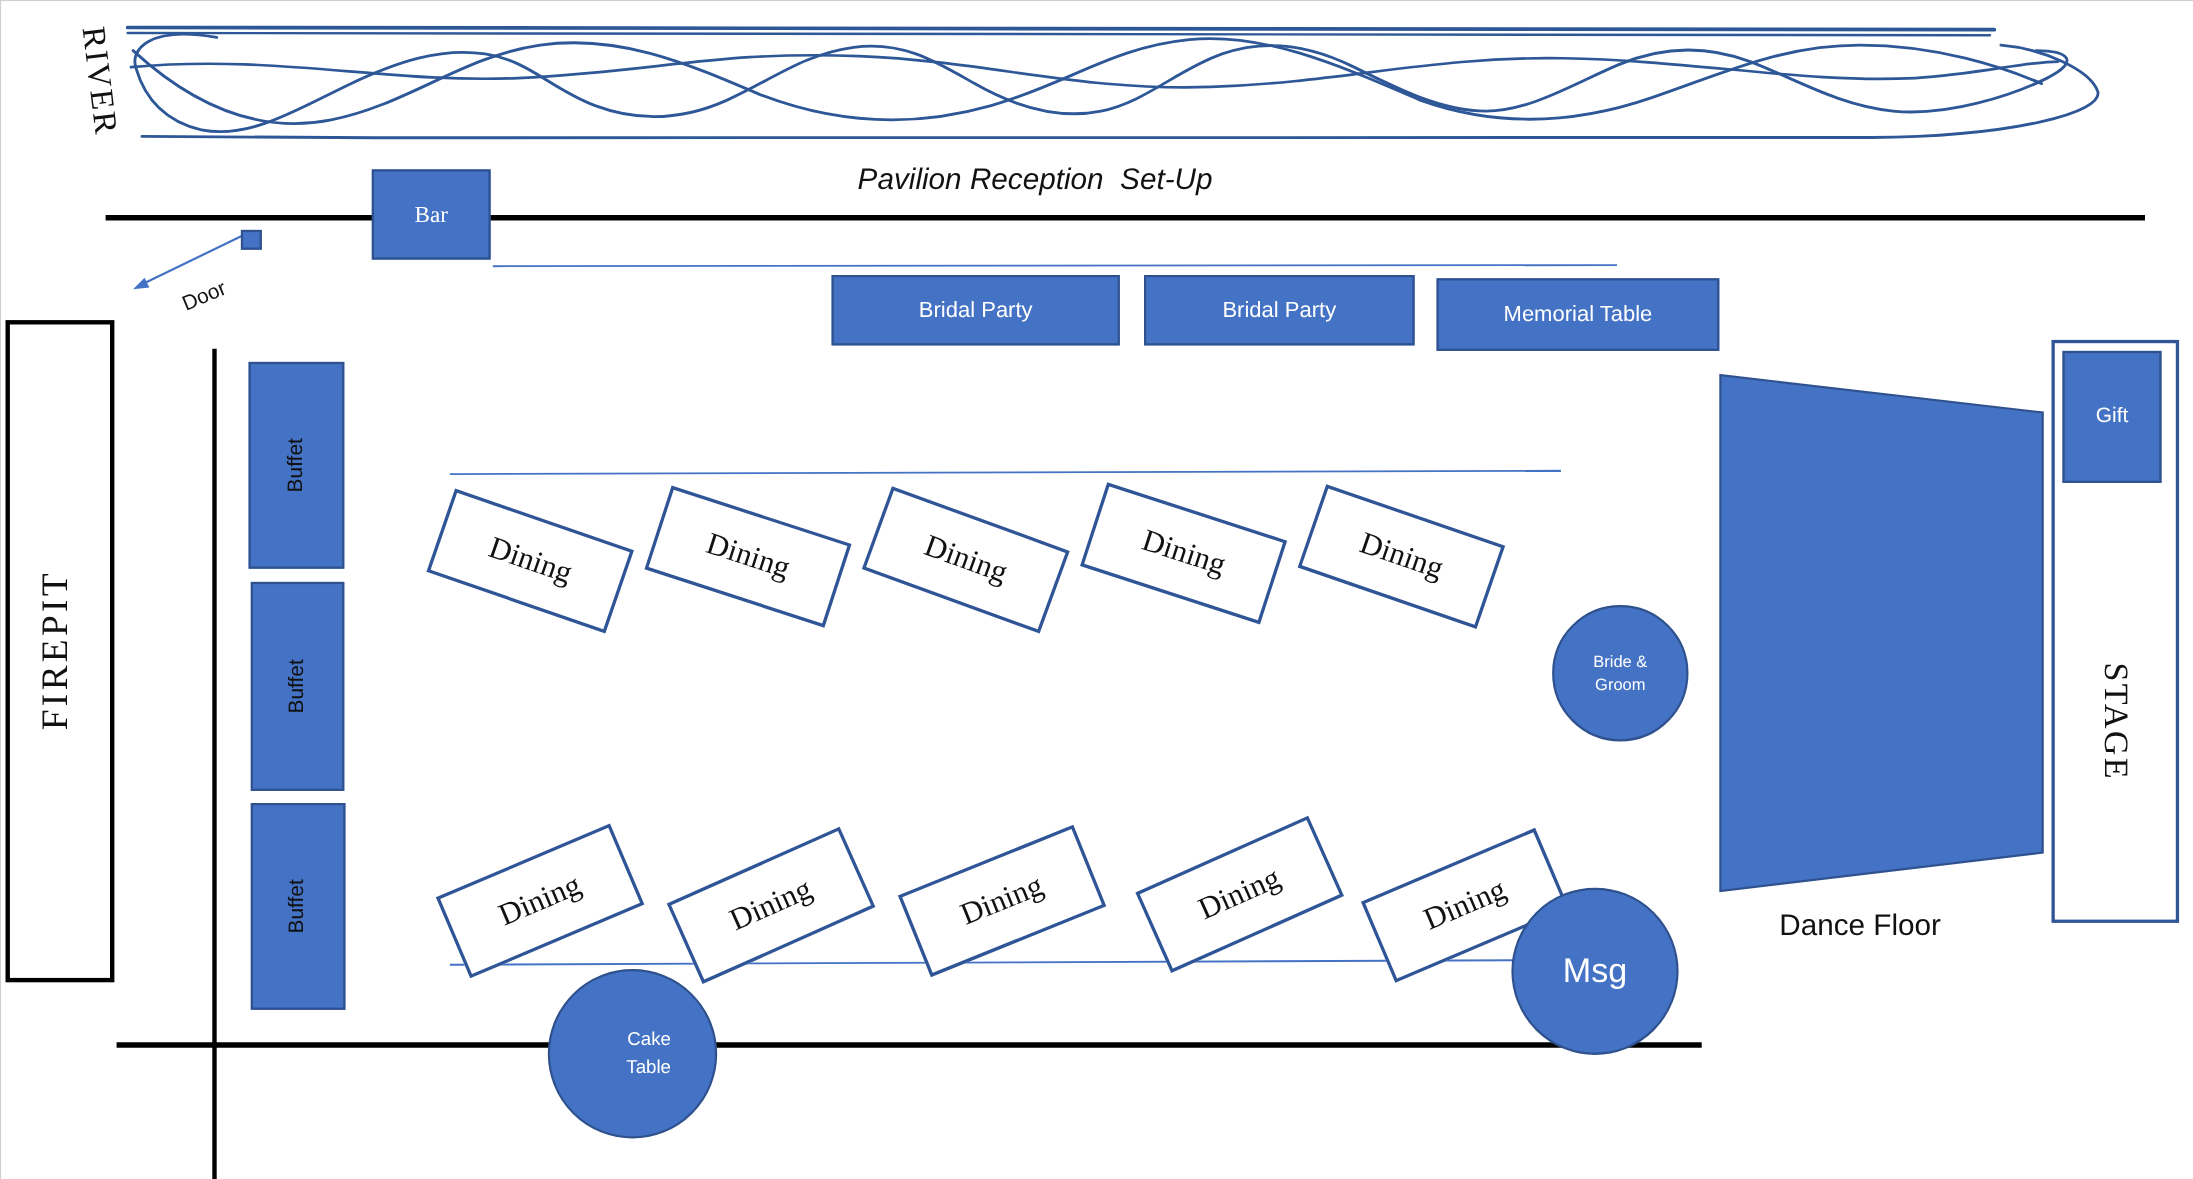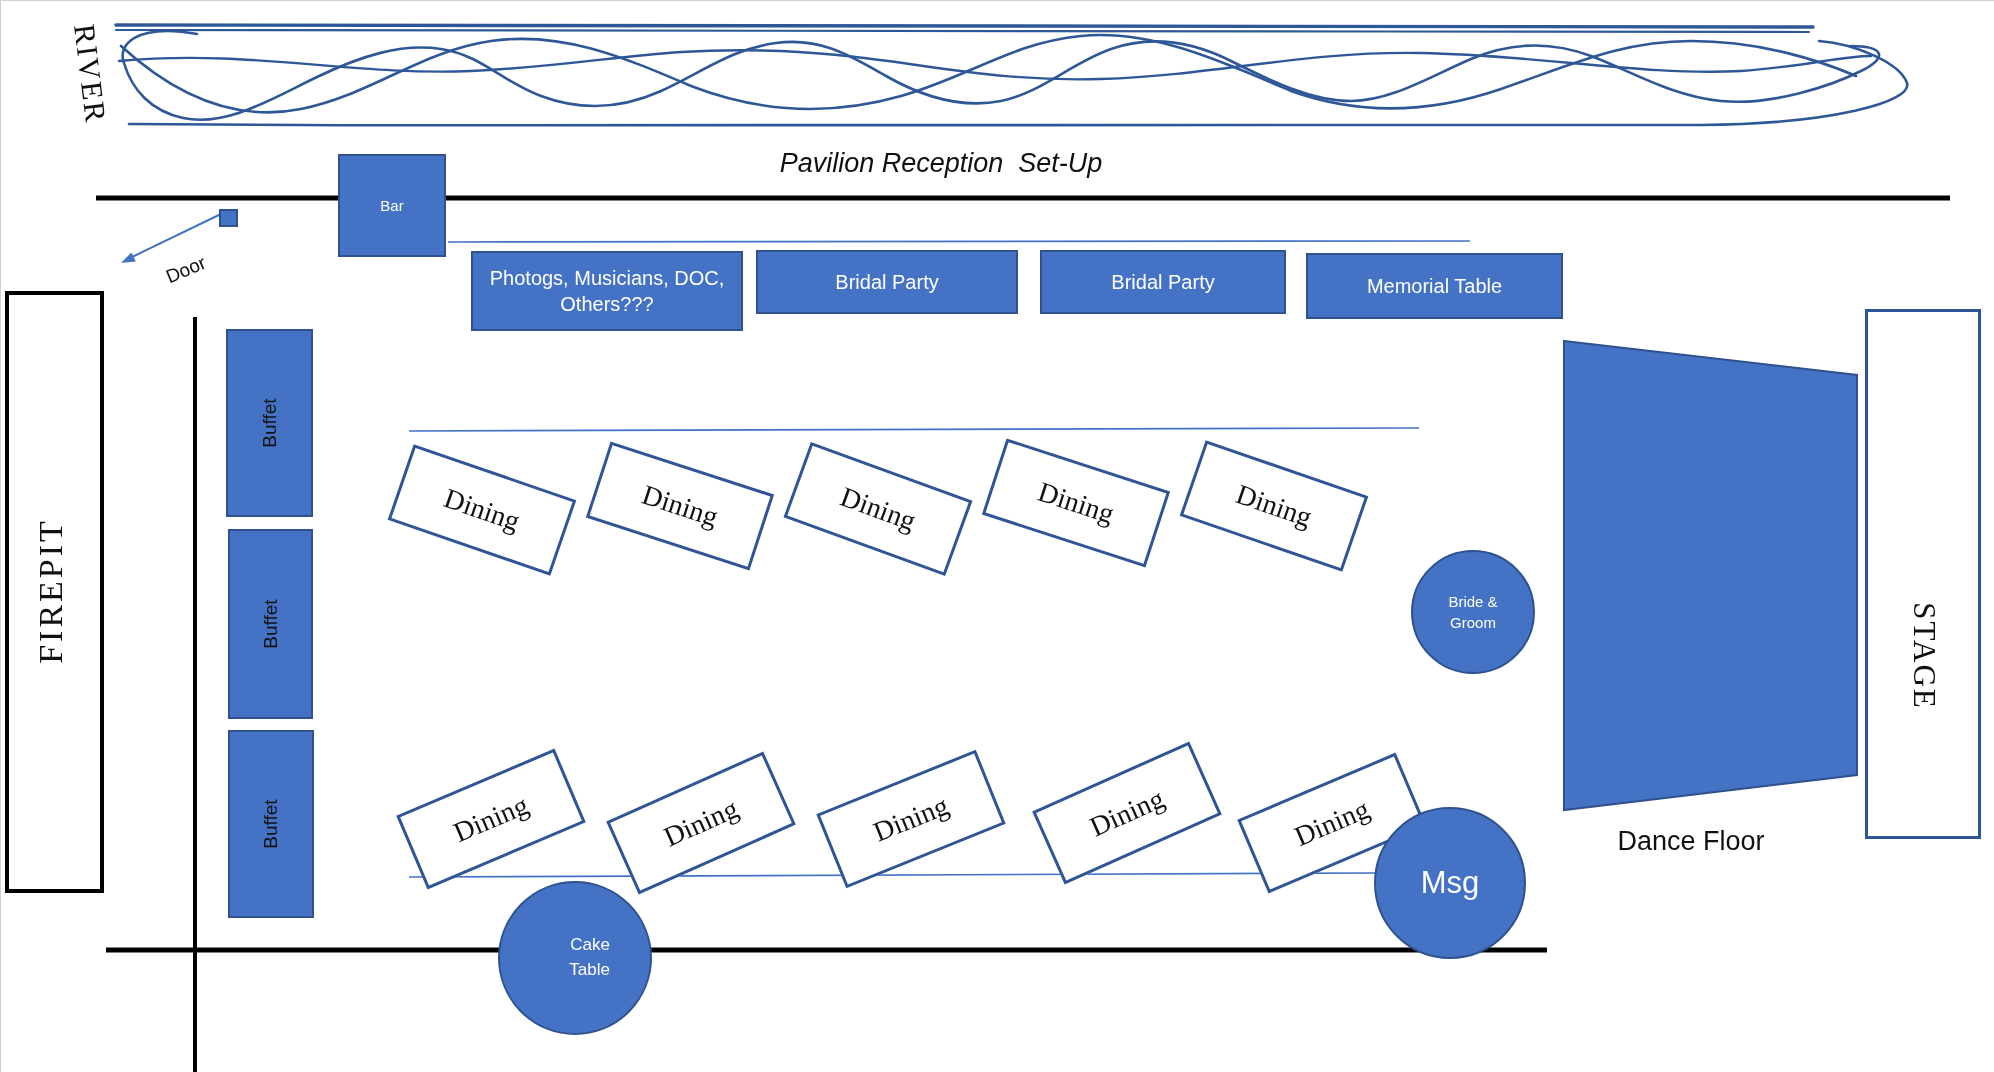--- a/index.html
+++ b/index.html
@@ -48,30 +48,27 @@
     <g>
       <line x1="222" y1="212" x2="131" y2="256" stroke="#4472C4" stroke-width="2"></line>
       <polygon points="120,262 130.4,251.4 134.8,260.4" fill="#4472C4"></polygon>
     </g>
   </svg>
 
   <div class="abs hand nowrap center" style="left:28px;top:55px;width:120px;height:36px;font-size:30px;letter-spacing:2px;transform:rotate(83deg);z-index:2;">RIVER</div>
 
   <div class="abs lbl center" style="left:520px;top:147px;width:840px;font-size:27px;white-space:pre;font-style:italic;">Pavilion Reception  Set-Up</div>
 
-  <div class="abs box" style="left:337px;top:153px;width:108px;height:103px;font-size:15px;">
+  <div class="abs box" style="left:337px;top:153px;width:108px;height:82px;font-size:21px;font-family:Liberation Serif, serif;">
     <span>Bar</span>
   </div>
 
   <div class="abs" style="left:218px;top:208px;width:19px;height:18px;background:#4472C4;border:2px solid #2F528F;z-index:2;"></div>
   <div class="abs lbl center nowrap" style="left:150px;top:258px;width:70px;font-size:19px;transform:rotate(-23deg);">Door</div>
 
-  <div class="abs box" style="left:470px;top:250px;width:272px;height:80px;font-size:20px;line-height:1.3;padding:0 14px;">
-    <span>Photogs, Musicians, DOC, Others???</span>
-  </div>
   <div class="abs box" style="left:755px;top:249px;width:262px;height:64px;font-size:20px;">
     <span>Bridal Party</span>
   </div>
   <div class="abs box" style="left:1039px;top:249px;width:246px;height:64px;font-size:20px;">
     <span>Bridal Party</span>
   </div>
   <div class="abs box" style="left:1305px;top:252px;width:257px;height:66px;font-size:20px;justify-content:center;">
     <span>Memorial Table</span>
   </div>
 
@@ -126,15 +123,18 @@
   <div class="abs circle" style="left:1373px;top:806px;width:152px;height:152px;">
     <span style="font-size:31px;">Msg</span>
   </div>
   <div class="abs circle" style="left:497px;top:880px;width:154px;height:154px;">
     <span style="font-size:17px;line-height:1.45;width:70px;text-align:right;">Cake Table</span>
   </div>
 
   <div class="abs lbl center nowrap" style="left:1570px;top:825px;width:240px;font-size:27px;">Dance Floor</div>
 
   <div class="abs" style="left:1864px;top:308px;width:116px;height:530px;background:#fff;border:3px solid #2F5597;z-index:2;"></div>
+  <div class="abs box" style="left:1874px;top:318px;width:90px;height:120px;font-size:19px;z-index:3;">
+    <span>Gift</span>
+  </div>
   <div class="abs hand nowrap center" style="left:1811px;top:635px;width:220px;height:40px;font-size:31px;letter-spacing:2px;transform:rotate(90deg);z-index:3;">STAGE</div>
 
 </div>
 
 </body></html>

